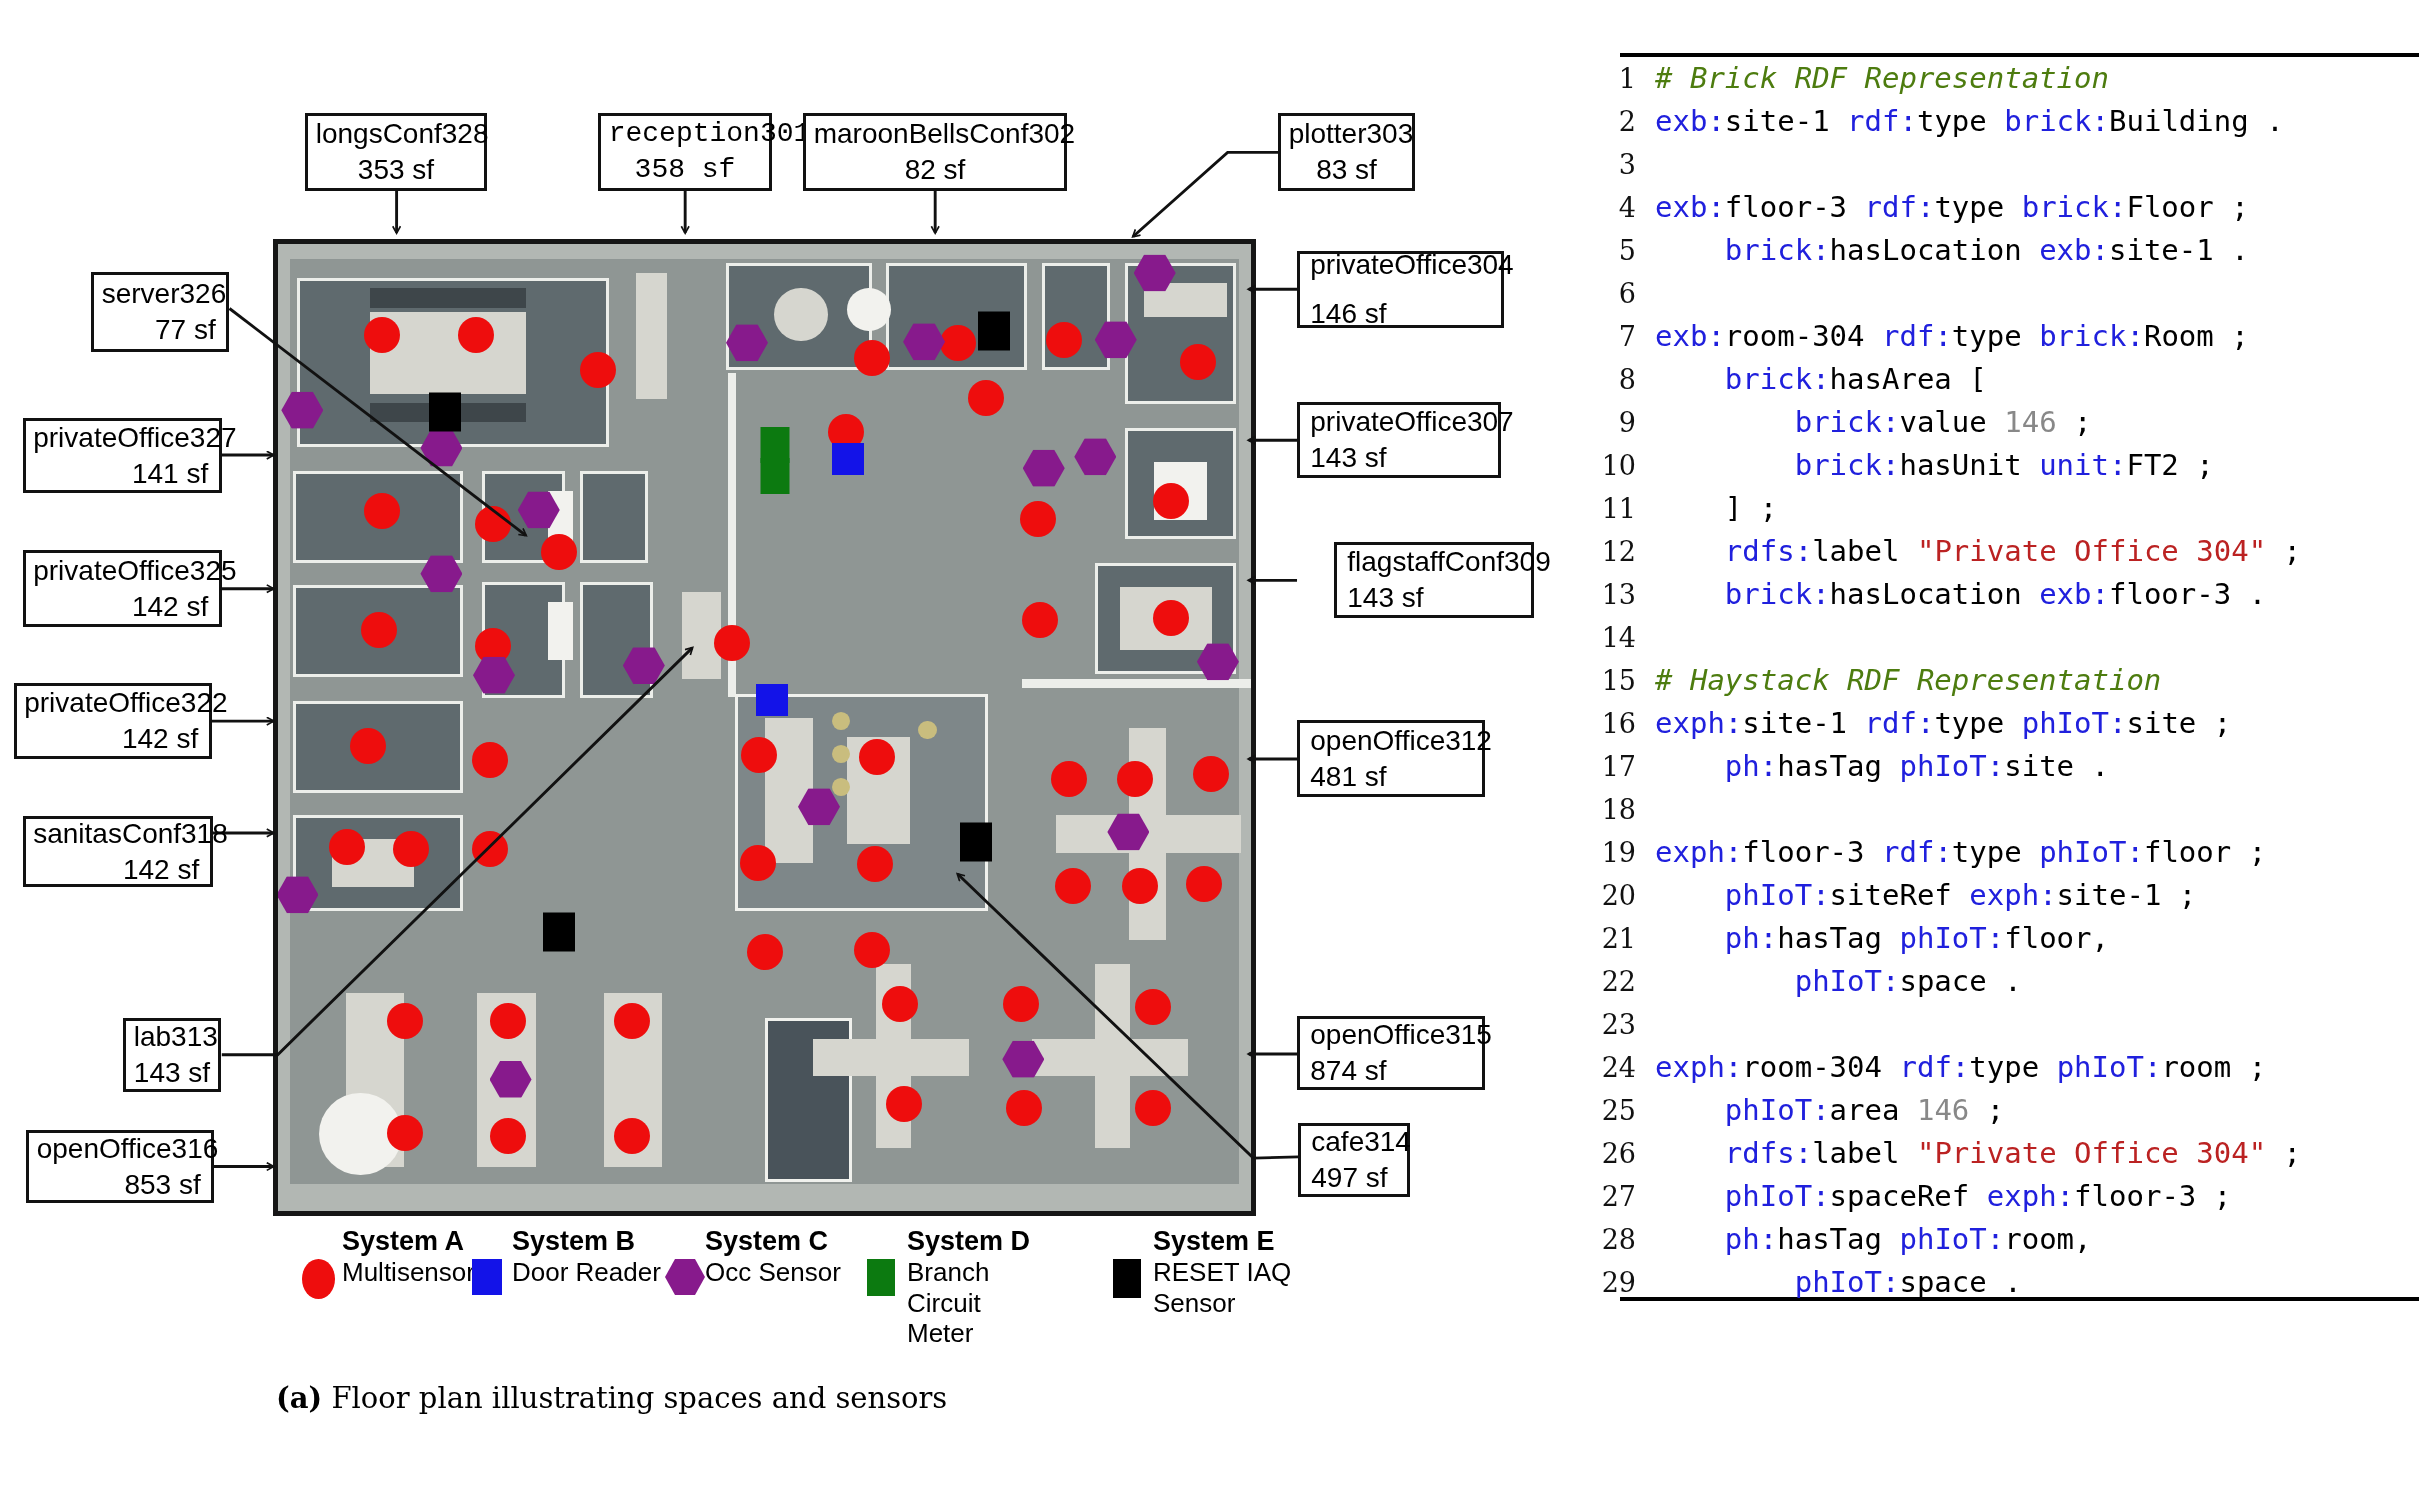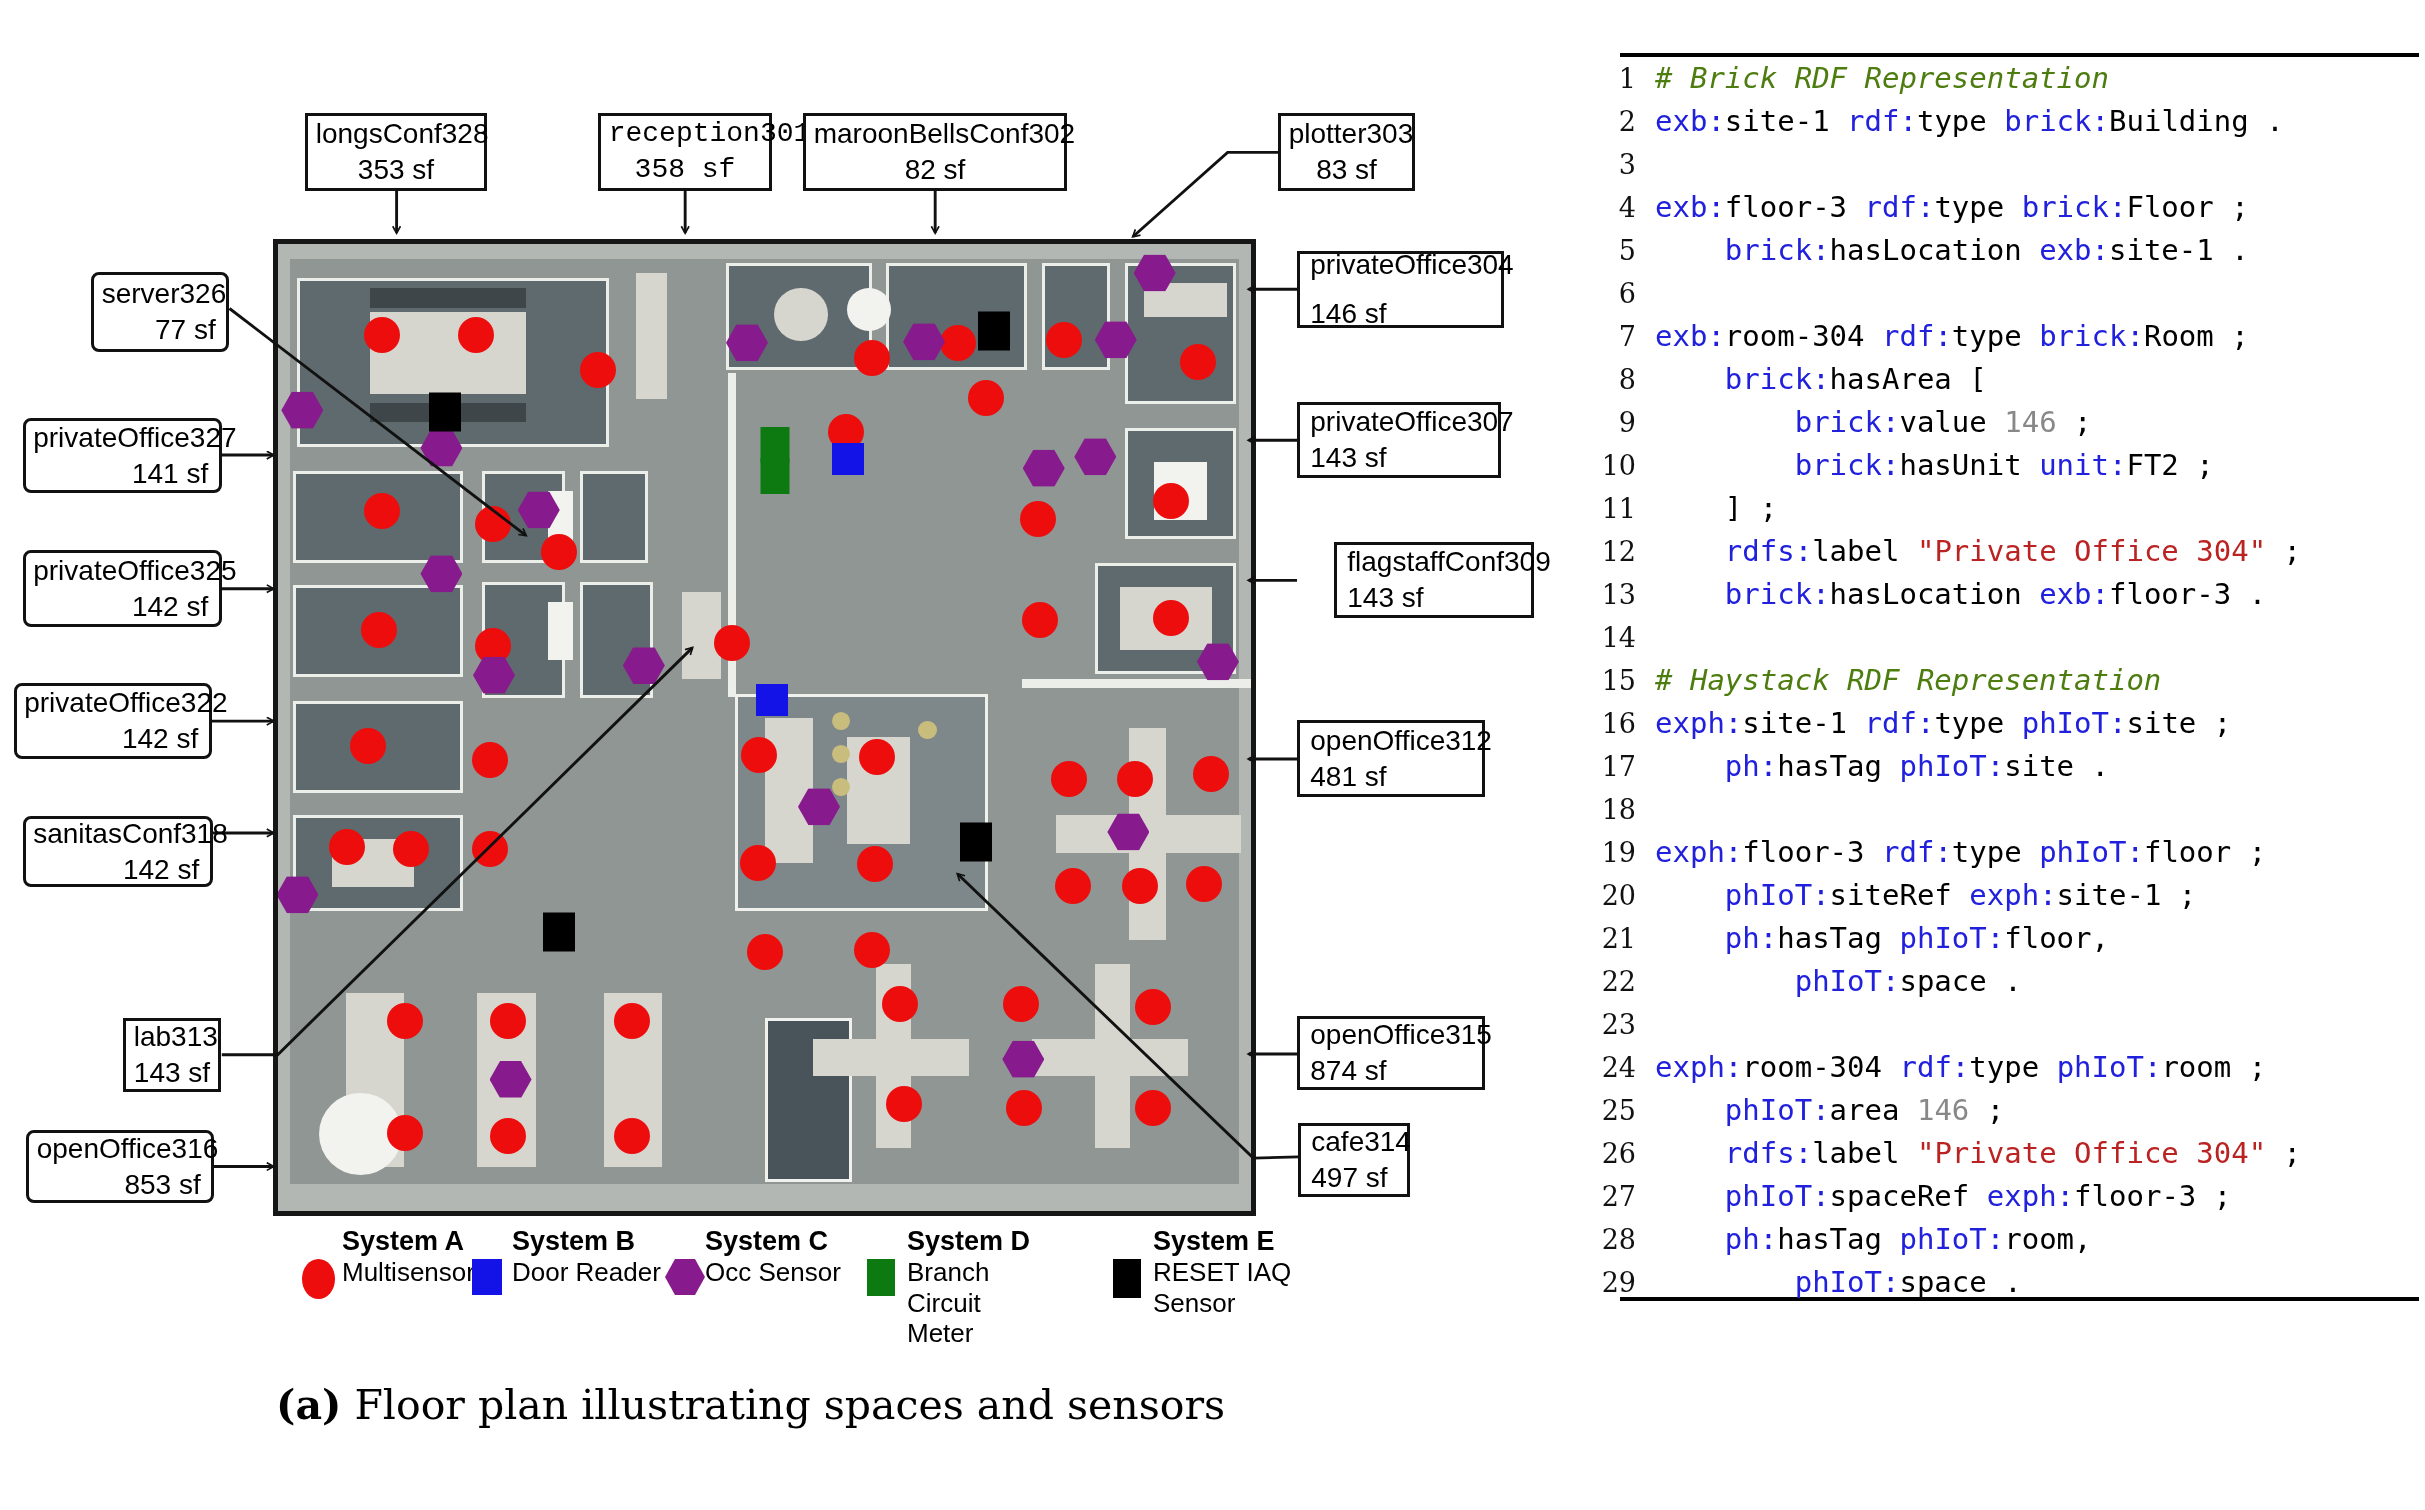--- a/index.html
+++ b/index.html
@@ -17,31 +17,31 @@
   .fur.t{background:#d6d6cf;}
   .fur.k{background:#3e464a;}
   .fur.w{background:#f2f2ee;}
   .fur.y{background:#c9bd7e;}
   .fur.round{border-radius:50%;}
   .mk{position:absolute;transform:translate(-50%,-50%);}
   .mk.circle{border-radius:50%;}
   .mk.hex{clip-path:polygon(25% 0%,75% 0%,100% 50%,75% 100%,25% 100%,0% 50%);}
   .lblbox{position:absolute;background:#ffffff;border:3.2px solid #111111;box-sizing:border-box;display:flex;flex-direction:column;justify-content:center;font-size:28px;line-height:1.28;color:#000;padding:2.6px 7.7px;white-space:nowrap;}
   .lblbox.center{text-align:center;}
-  .lblbox.right{text-align:right;padding-right:10.3px;border-radius:8px;}
+  .lblbox.right{text-align:right;padding-right:10.3px;}
   .lblbox.left{text-align:left;padding-left:10.3px;}
   #leaders{position:absolute;left:0;top:0;width:1594px;height:1511px;pointer-events:none;}
   
   #legend{position:absolute;left:273px;top:1226px;width:1092px;height:141px;}
   .lg-item{position:absolute;top:0;}
   .lg-head{font-weight:bold;font-size:27px;color:#000;margin-left:40px;}
   .lg-line{font-size:26px;color:#000;margin-left:40px;line-height:1.18;}
   .lg-mk{position:absolute;left:0;top:33px;}
   
-  .captionA{position:absolute;left:276px;top:1381px;font-family:"DejaVu Serif",serif;font-size:41px;color:#000;}
+  .captionA{position:absolute;left:276px;top:1381px;font-family:"DejaVu Serif",serif;font-size:29px;color:#000;}
   .capb{font-weight:bold;}
   
   #figureB{position:absolute;left:1594px;top:0;width:832px;height:1511px;}
   .rule{position:absolute;left:26px;width:799px;height:3.9px;background:#000;}
   #rule-top{top:53px;} #rule-bottom{top:1297px;}
   #linenos{position:absolute;left:-16px;top:57px;width:58px;text-align:right;font-family:"DejaVu Serif",serif;font-size:27px;color:#111;}
   #codelines{position:absolute;left:61px;top:57px;width:771px;font-family:"DejaVu Sans Mono",monospace;font-size:29px;color:#000;}
   .cl,.ln{height:43px;line-height:43px;white-space:pre;}
   .tk-p{color:#2020dd;}
   .tk-n{color:#000000;}

